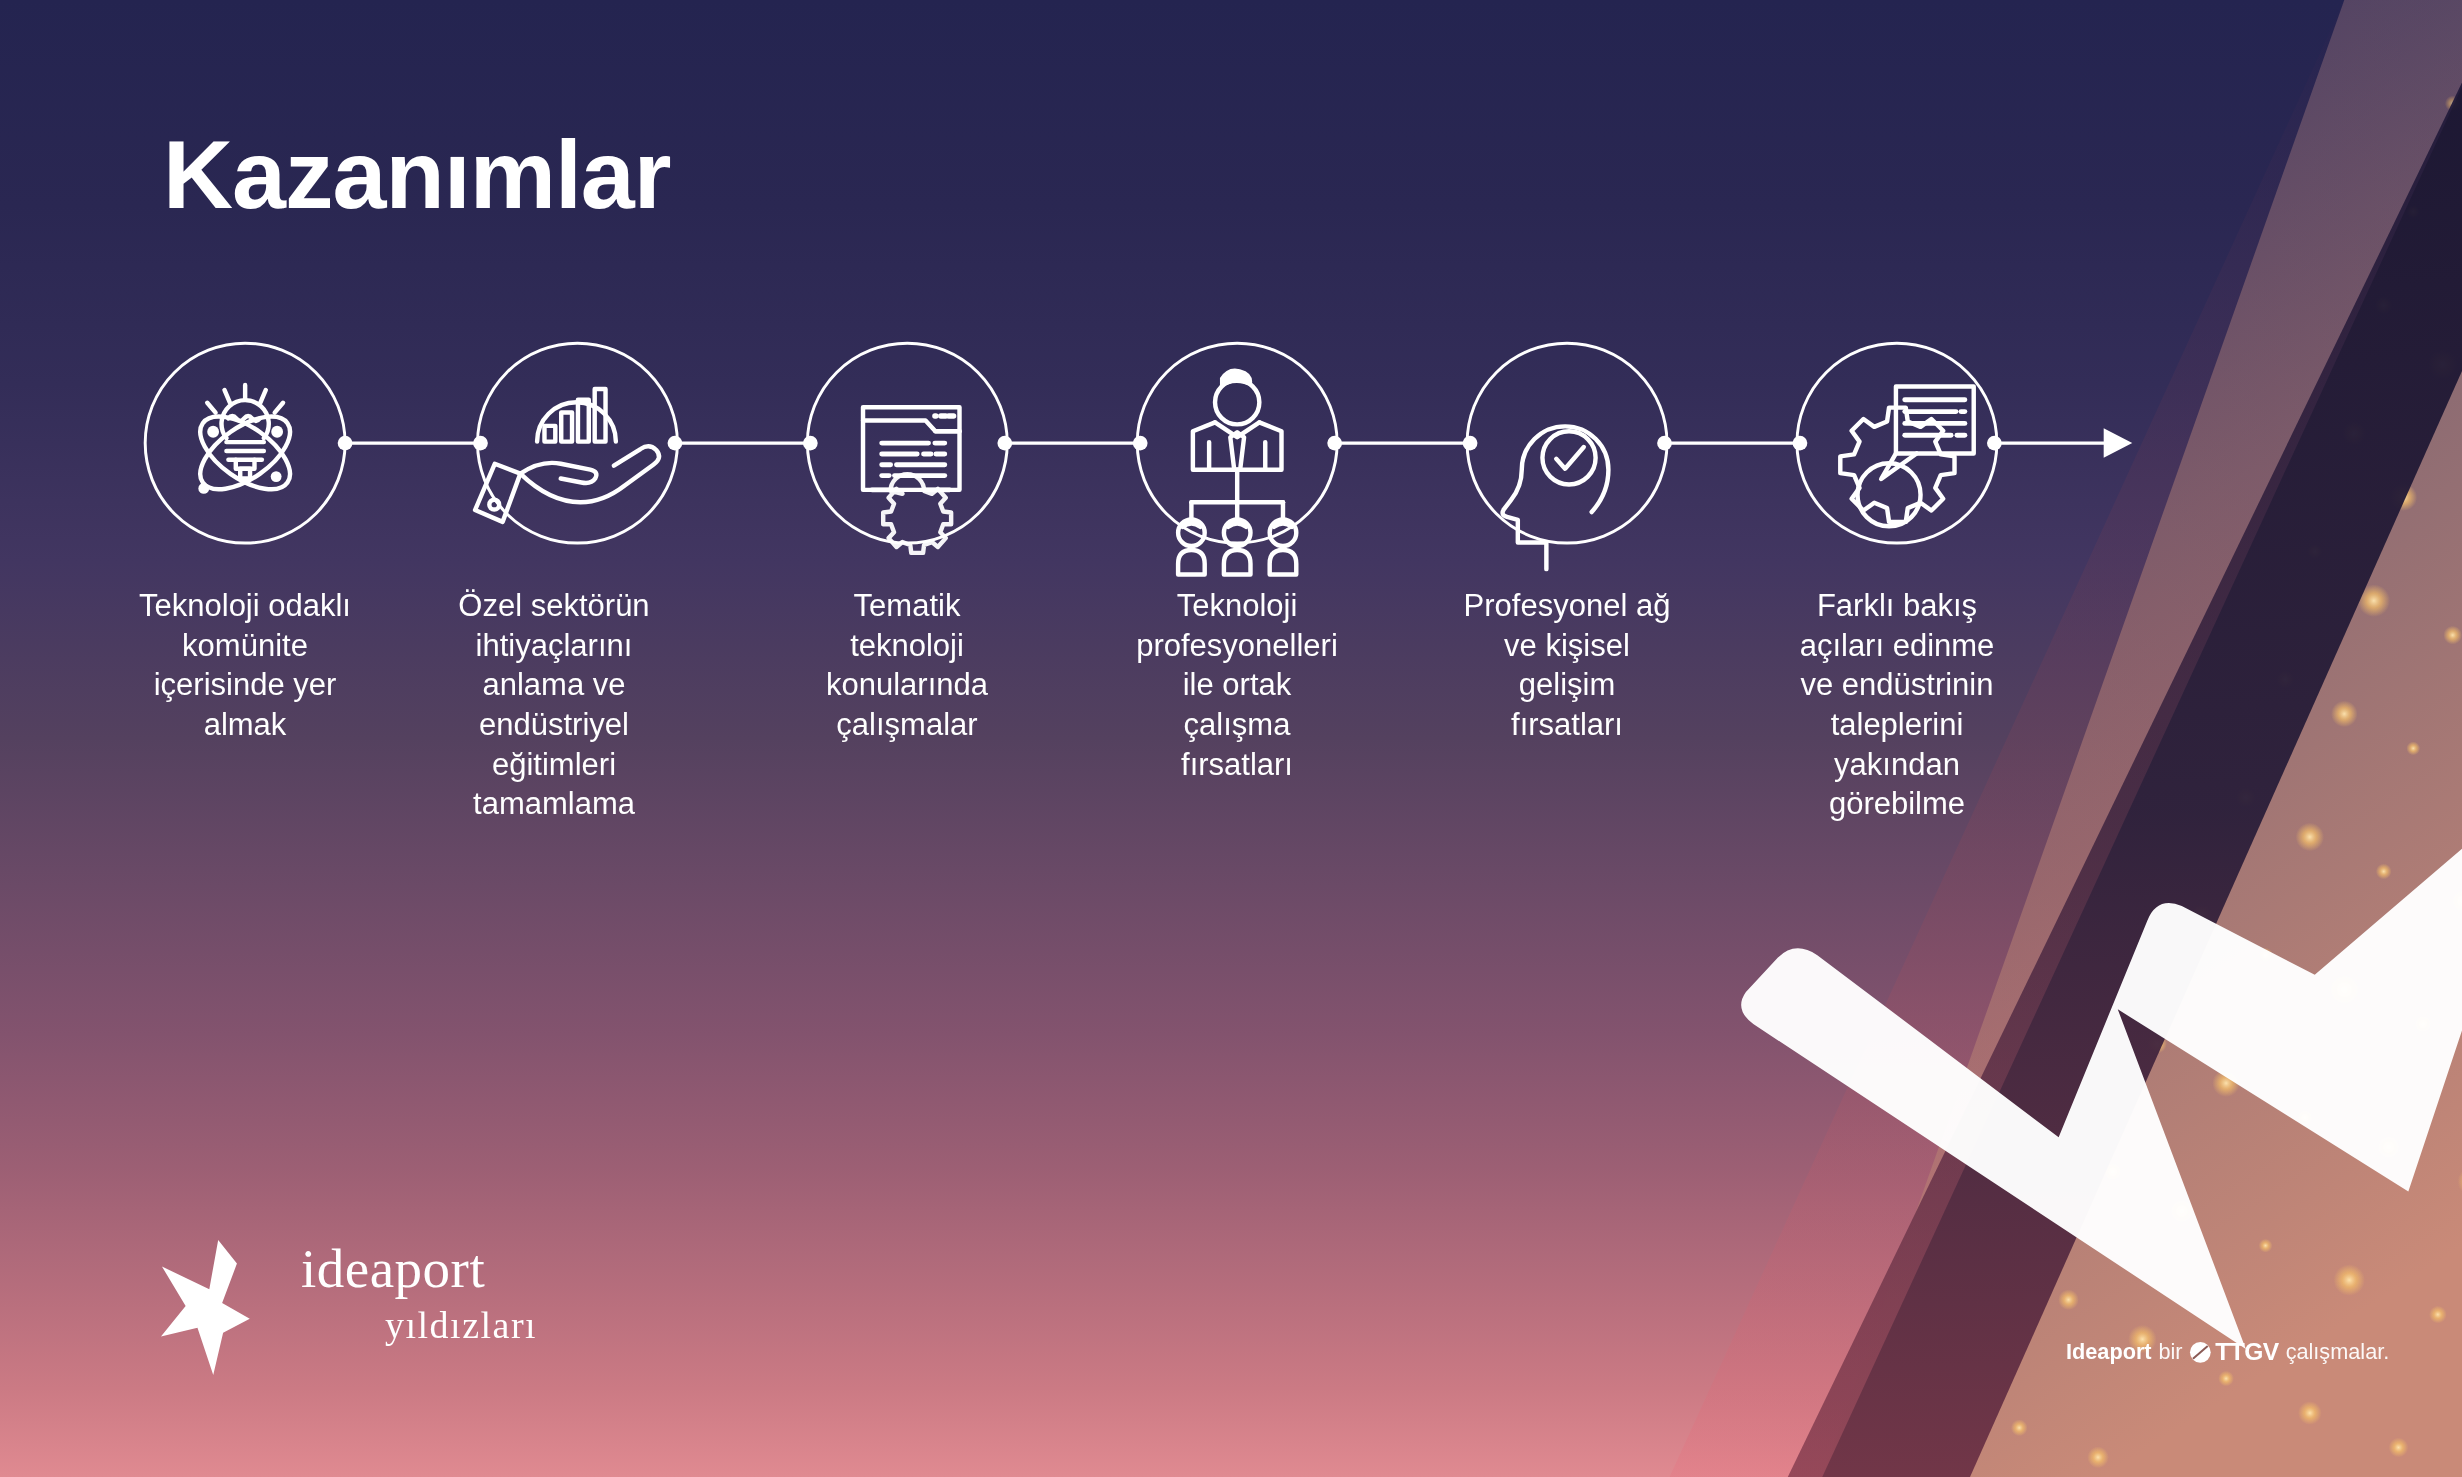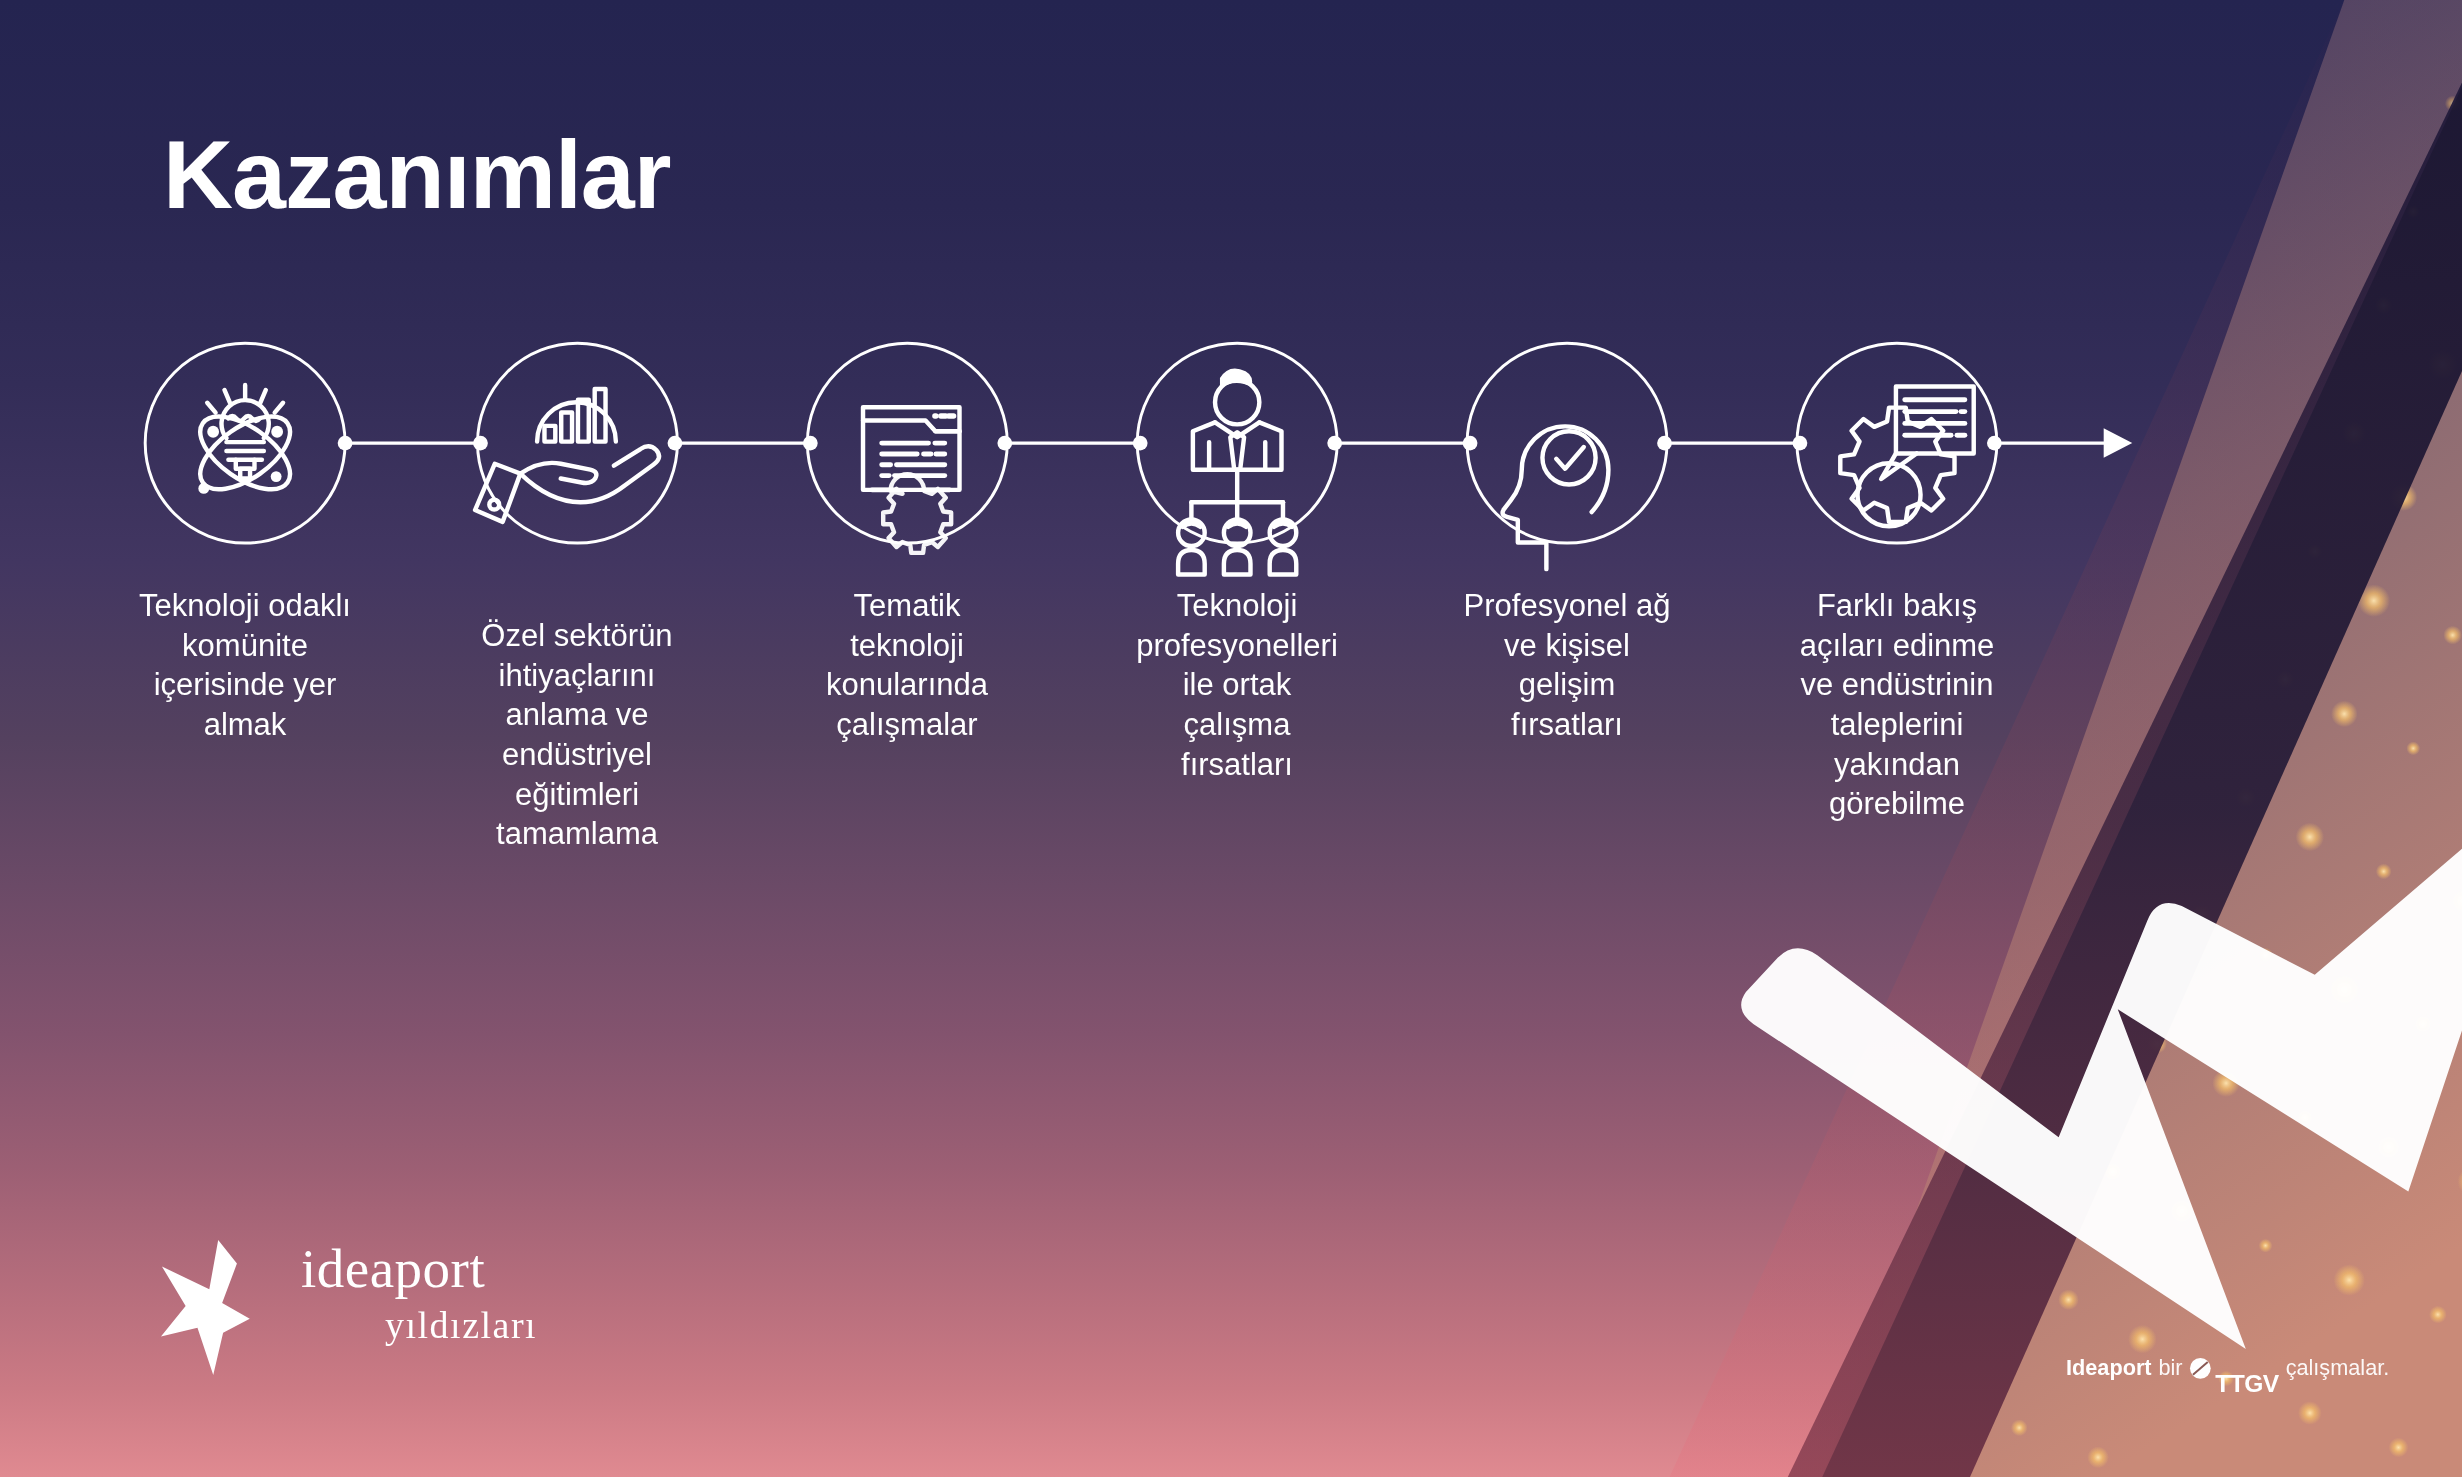--- a/index.html
+++ b/index.html
@@ -100,21 +100,21 @@
     align-items:center;
     gap: 6.9px;
     color:#ffffff;
     font-size: 21.7px;
     white-space: nowrap;
   }
   .ttgv .b { font-weight:700; }
   .ttgv .l { font-weight:400; opacity:.95; }
   .ttgv .mark { display:flex; align-items:center; gap:3px; }
   .ttgv .mark-name {
-    font-weight:700; font-size:24.6px; letter-spacing:-0.5px;margin-top:32px;
+    font-weight:700; font-size:24.6px; letter-spacing:-0.5px;
   }
 </style>
 </head>
 <body>
 
 <div id="slide">
 
   <div class="deco">
     <svg viewBox="0 0 5334 3000" preserveAspectRatio="none" xmlns="http://www.w3.org/2000/svg">
       <defs>
@@ -377,21 +377,21 @@
             <line x1="3982" y1="836" x2="3990" y2="836"></line>
             <line x1="3868" y1="860" x2="3990" y2="860"></line>
             <line x1="3868" y1="884" x2="3962" y2="884"></line>
             <line x1="3974" y1="884" x2="3990" y2="884"></line>
           </g>
         </g>
       </g>
     </svg>
 
     <div class="node-label" style="left:139px;">Teknoloji odaklı komünite içerisinde yer almak</div>
-    <div class="node-label" style="left:471px;margin-top:30px;">Özel sektörün ihtiyaçlarını anlama ve endüstriyel eğitimleri tamamlama</div>
+    <div class="node-label" style="left:448px;">Özel sektörün ihtiyaçlarını anlama ve endüstriyel eğitimleri tamamlama</div>
     <div class="node-label" style="left:801px;">Tematik teknoloji konularında çalışmalar</div>
     <div class="node-label" style="left:1131px;">Teknoloji profesyonelleri ile ortak çalışma fırsatları</div>
     <div class="node-label" style="left:1791px;">Farklı bakış açıları edinme ve endüstrinin taleplerini yakından görebilme</div>
     <div class="node-label" style="left:1461px;">Profesyonel ağ ve kişisel gelişim fırsatları</div>
   </div>
 
   <div class="brand">
     <svg width="148" height="148" viewBox="0 0 300 300" xmlns="http://www.w3.org/2000/svg">
       <path d="M 122 18
                L 104 118

